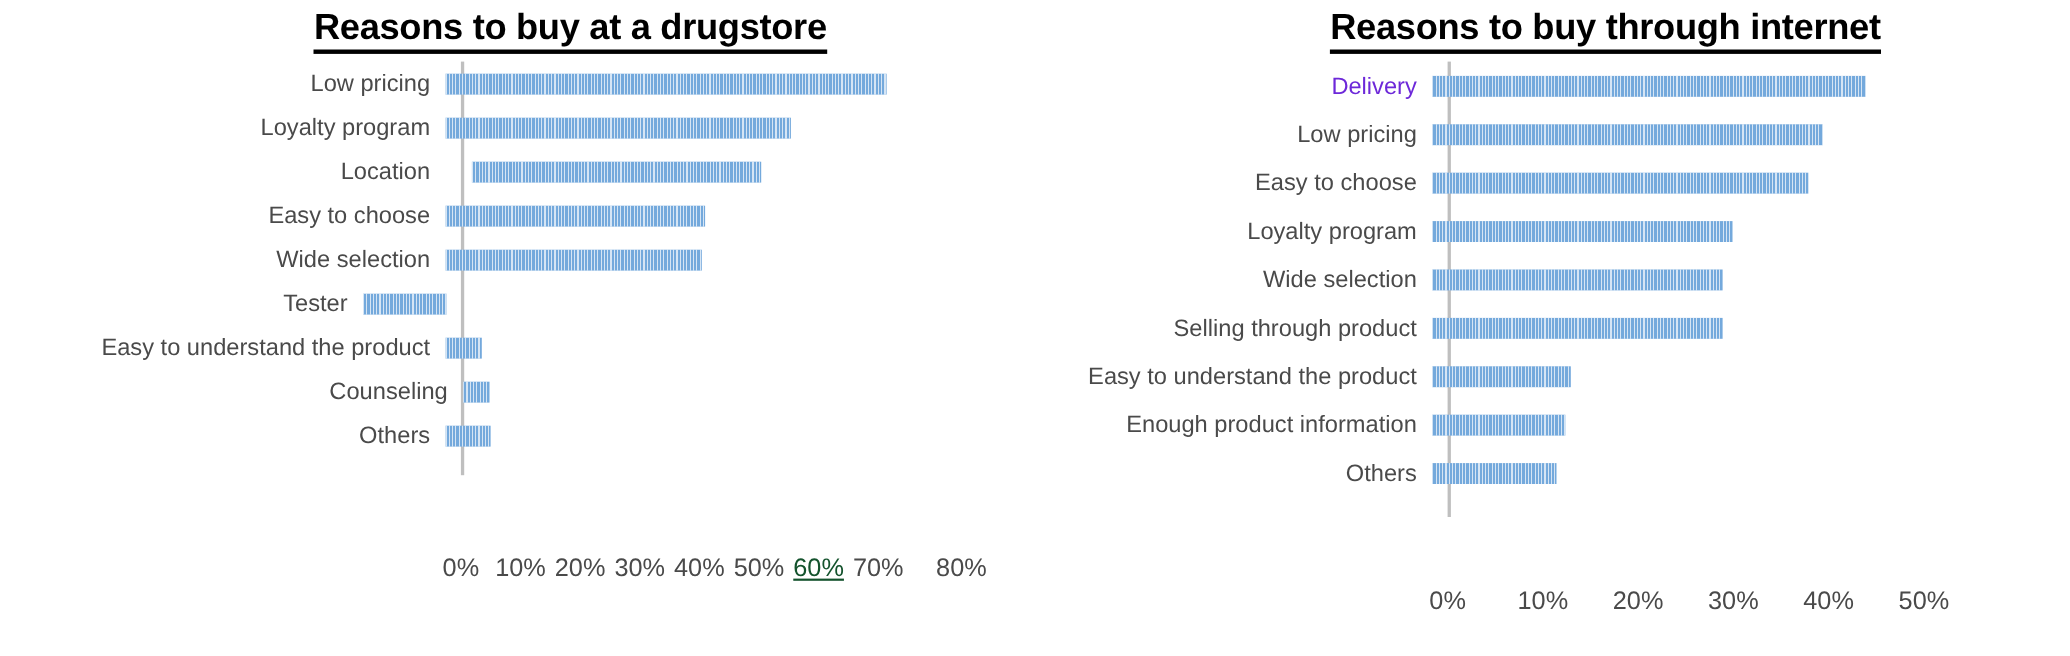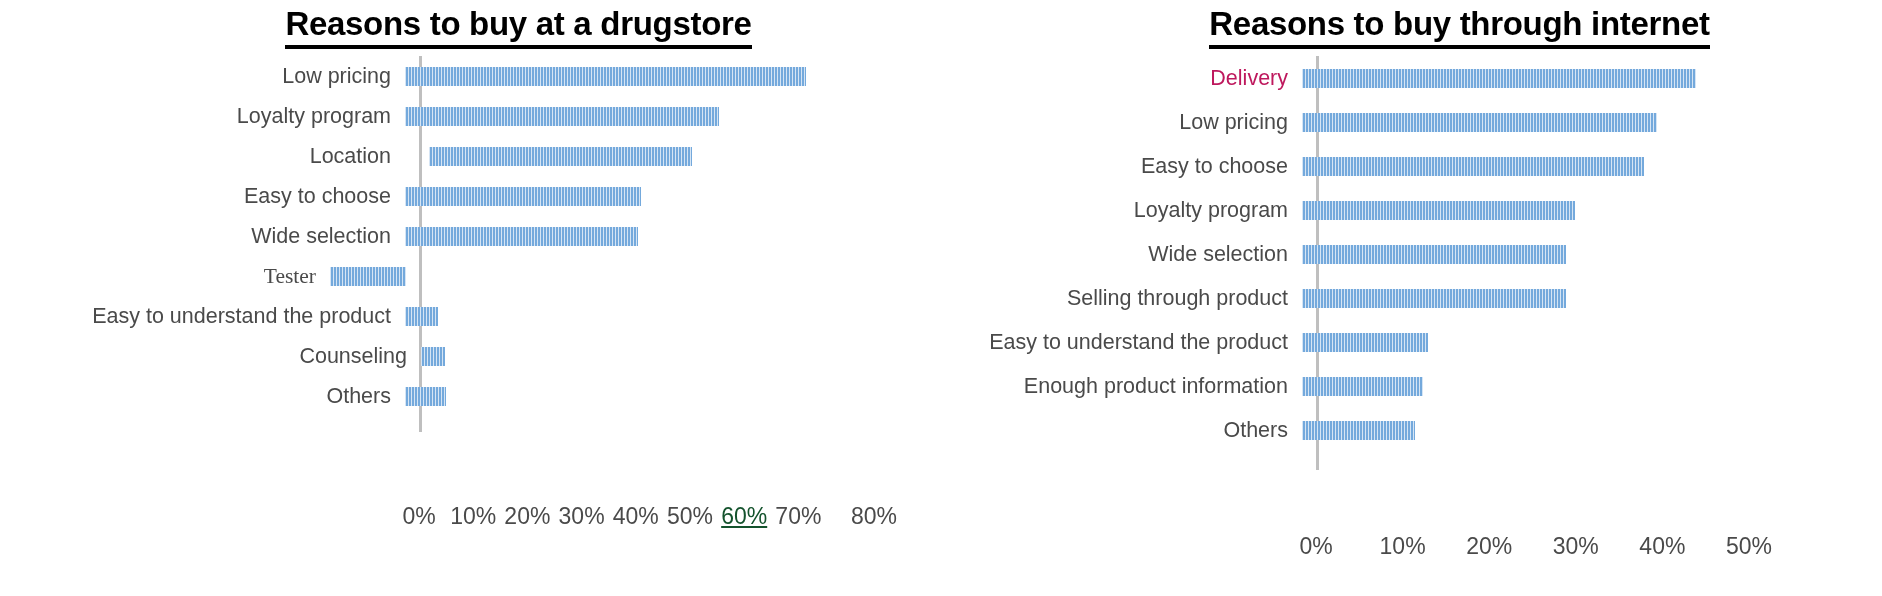--- a/index.html
+++ b/index.html
@@ -157,21 +157,21 @@
               <div class="bar" title="Easy to choose: 43.5%" style="width: 235.77px; height: 19px;"></div>
             </div>
           </div>
           <div class="row" style="height: 40px;">
             <div class="cat-label" style="width: 357px; color: rgb(74, 74, 74);">Wide selection</div>
             <div class="bar-area">
               <div class="bar" title="Wide selection: 43%" style="width: 233.06px; height: 19px;"></div>
             </div>
           </div>
           <div class="row" style="height: 40px;">
-            <div class="cat-label" style="width: 282px; color: rgb(74, 74, 74); font-family: Liberation Serif, serif;">Tester</div>
+            <div class="cat-label" style="width: 282px; color: rgb(74, 74, 74);">Tester</div>
             <div class="bar-area">
               <div class="bar" title="Tester: 14%" style="width: 75.88px; height: 19px;"></div>
             </div>
           </div>
           <div class="row" style="height: 40px;">
             <div class="cat-label" style="width: 357px; color: rgb(74, 74, 74);">Easy to understand the product</div>
             <div class="bar-area">
               <div class="bar" title="Easy to understand the product: 6%" style="width: 32.52px; height: 19px;"></div>
             </div>
           </div>
@@ -203,21 +203,21 @@
   </div>
 
   <div class="panel panel-right">
     <div class="chart-title">
       <span>Reasons to buy through internet</span>
     </div>
     <div class="plot plot-right">
       <div class="axis-line" style="left: 327px; top: 8px; height: 414px; background: rgb(191, 191, 191);"></div>
       <div class="rows" id="rows-right" style="top: 8px;">
           <div class="row" style="height: 44px;">
-            <div class="cat-label" style="width: 313px; color: #be185d;">Delivery</div>
+            <div class="cat-label" style="width: 313px; color: #6d28d9;">Delivery</div>
             <div class="bar-area">
               <div class="bar" title="Delivery: 45.5%" style="width: 394.03px; height: 19px;"></div>
             </div>
           </div>
           <div class="row" style="height: 44px;">
             <div class="cat-label" style="width: 313px; color: rgb(74, 74, 74);">Low pricing</div>
             <div class="bar-area">
               <div class="bar" title="Low pricing: 41%" style="width: 355.06px; height: 19px;"></div>
             </div>
           </div>

